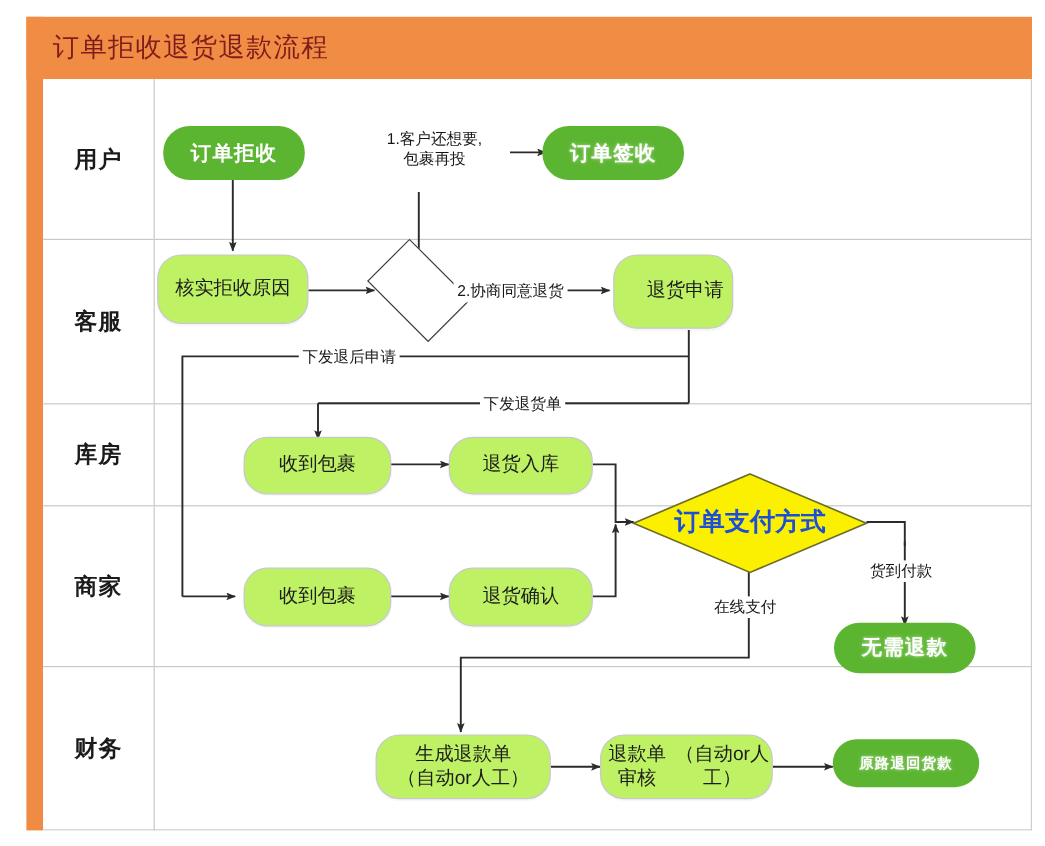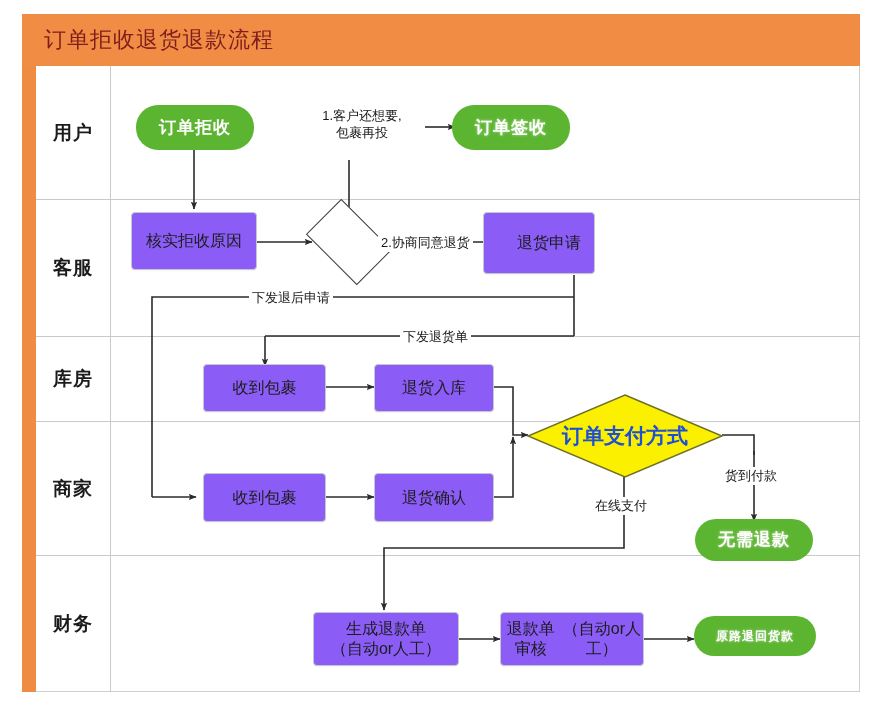--- a/index.html
+++ b/index.html
@@ -66,21 +66,21 @@
     left: 0;
     width: 824px;
     border-bottom: 1px solid #c9c9c9;
     box-sizing: border-box;
   }
   .lane-row.last { border-bottom: none; }
   .lane-label-cell {
     position: absolute;
     left: 0;
     top: 0;
-    width: 75px;
+    width: 93px;
     height: 100%;
     border-right: 1px solid #c9c9c9;
     box-sizing: border-box;
     display: flex;
     align-items: center;
     justify-content: center;
   }
   .lane-label-text {
     font-size: 19px;
     font-weight: bold;
@@ -100,23 +100,23 @@
   .node {
     position: absolute;
     box-sizing: border-box;
     display: flex;
     align-items: center;
     justify-content: center;
     text-align: center;
     line-height: 1.25;
   }
   .node-process {
-    background: #8b5cf6;
+    background: #bef264;
     border: 1.3px solid #c6c8cc;
-    border-radius: 4px;
+    border-radius: 20px;
     color: #1c1c1c;
     font-size: 16px;
     box-shadow: 0 1px 1px rgba(0,0,0,0.04);
   }
   .node-terminal {
     background: #5cb531;
     border-radius: 22px;
     color: #ffffff;
     font-size: 17px;
     font-weight: bold;
@@ -258,21 +258,21 @@
   </div>
 
   <div class="node node-process" style="left:131px;top:212px;width:126px;height:58px;">
     <span>核实拒收原因</span>
   </div>
 
   <div class="node node-decision-blank" style="left:313px;top:217px;"></div>
 
   <div class="edge-label" style="left:378px;top:234px;">2.协商同意退货</div>
 
-  <div class="node node-process" style="left:483px;top:212px;width:112px;height:62px;padding-left:20px;">
+  <div class="node node-process" style="left:511px;top:212px;width:100px;height:62px;padding-left:20px;">
     <span>退货申请</span>
   </div>
 
   <div class="edge-label" style="left:249px;top:289px;">下发退后申请</div>
 
   <div class="edge-label" style="left:400px;top:328px;">下发退货单</div>
 
   <div class="node node-process" style="left:203px;top:364px;width:123px;height:48px;">
     <span>收到包裹</span>
   </div>

